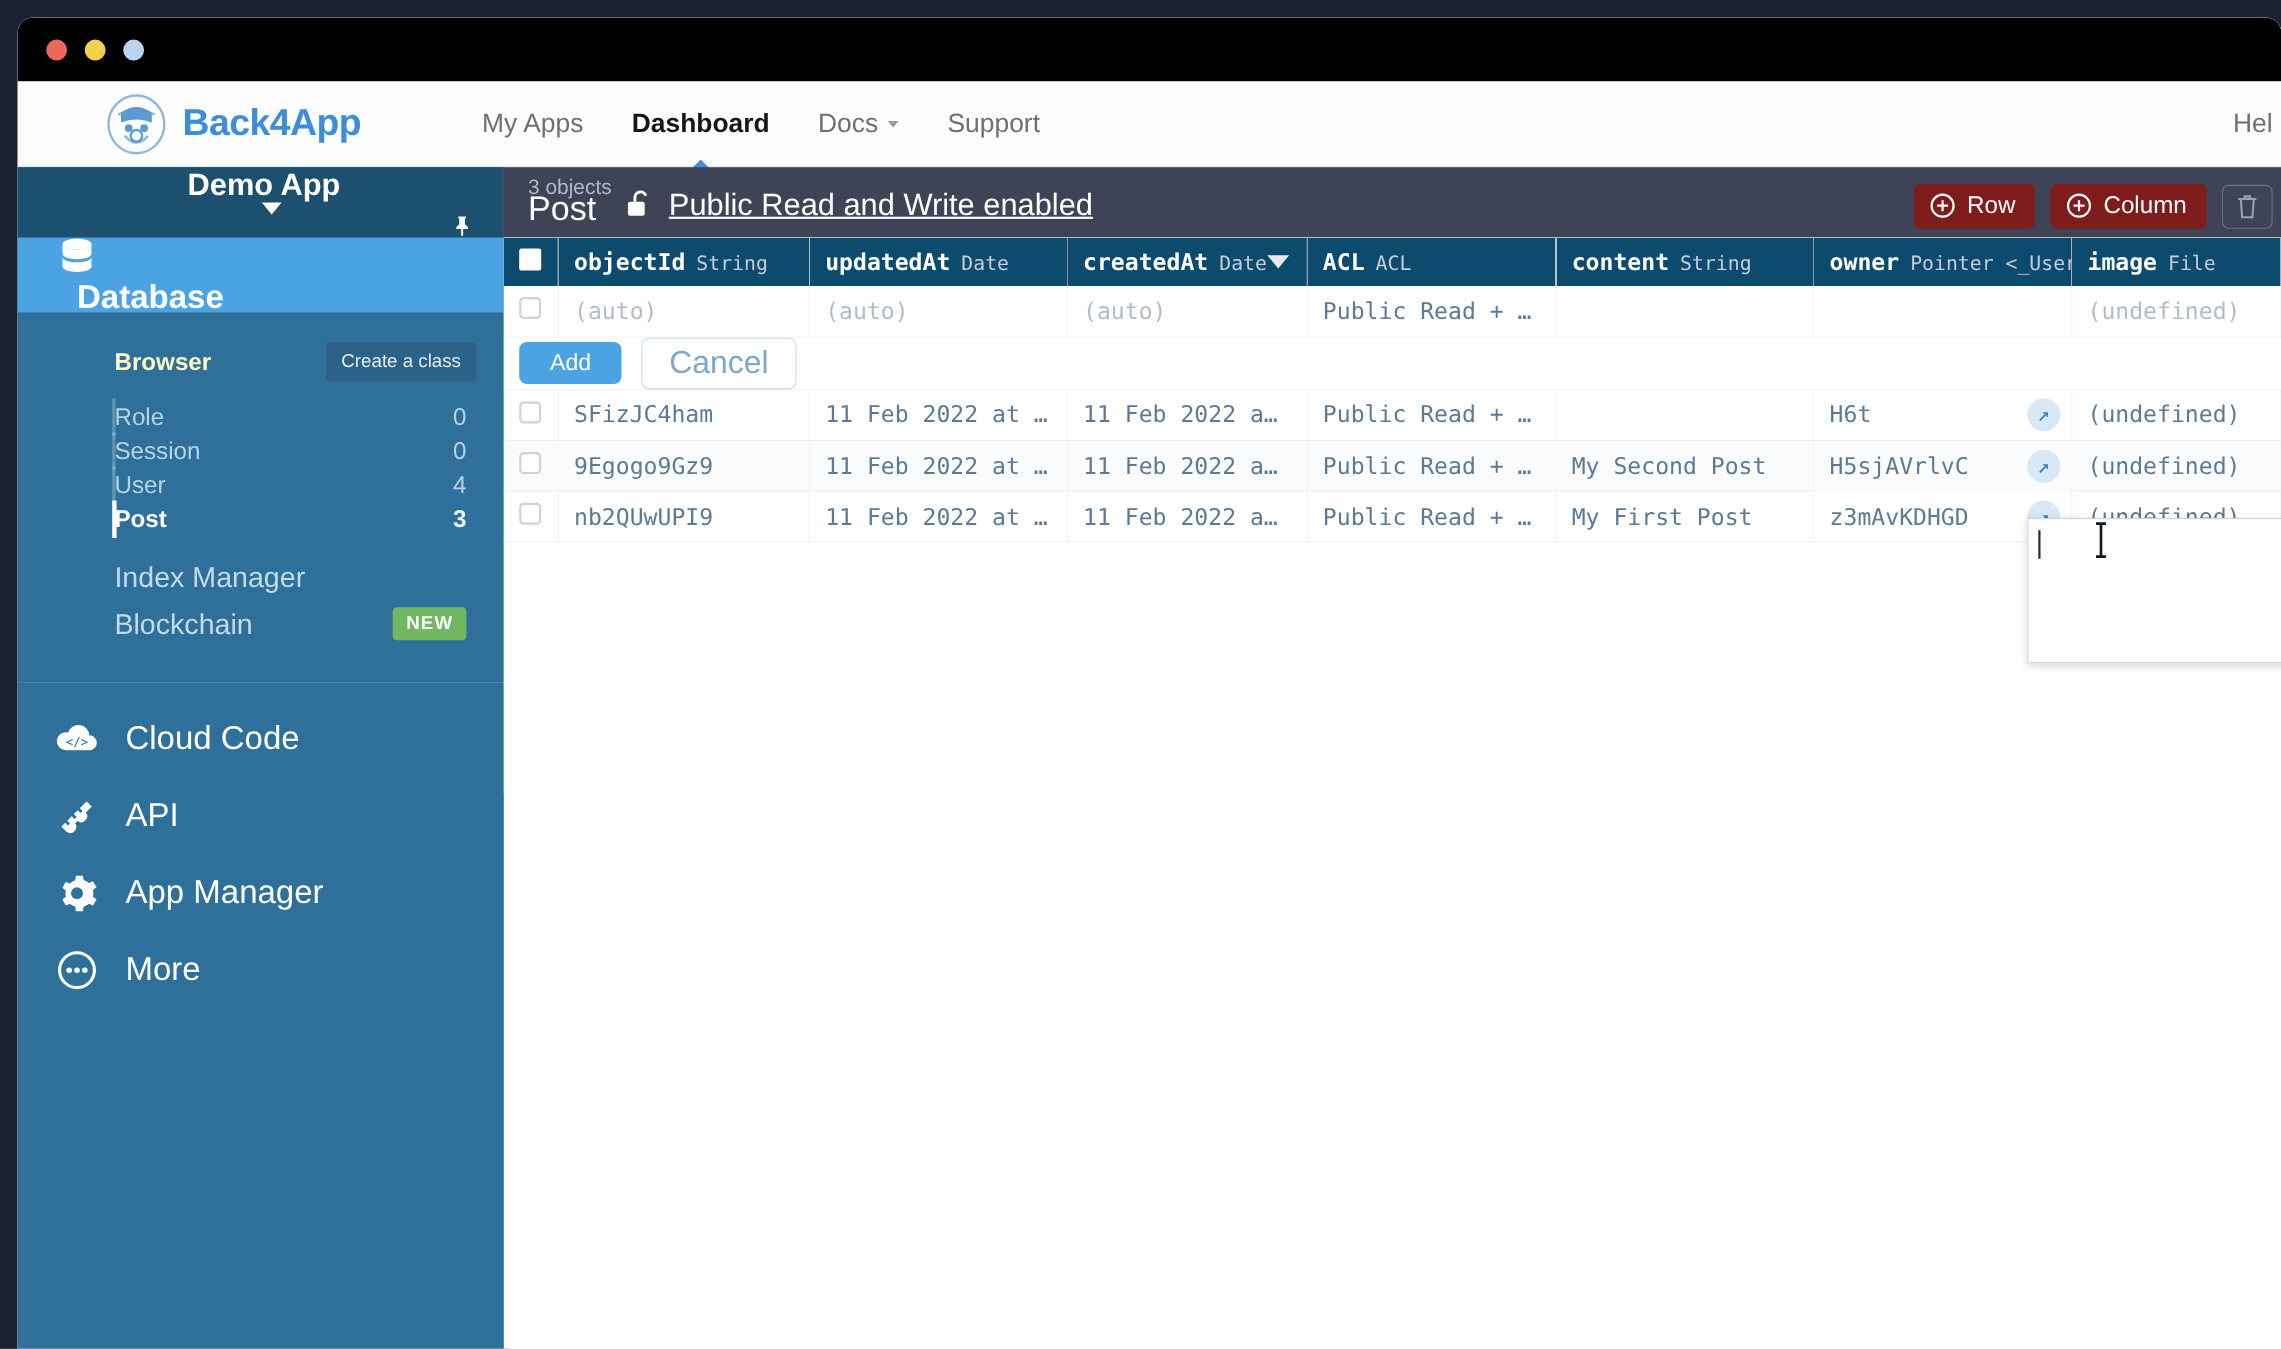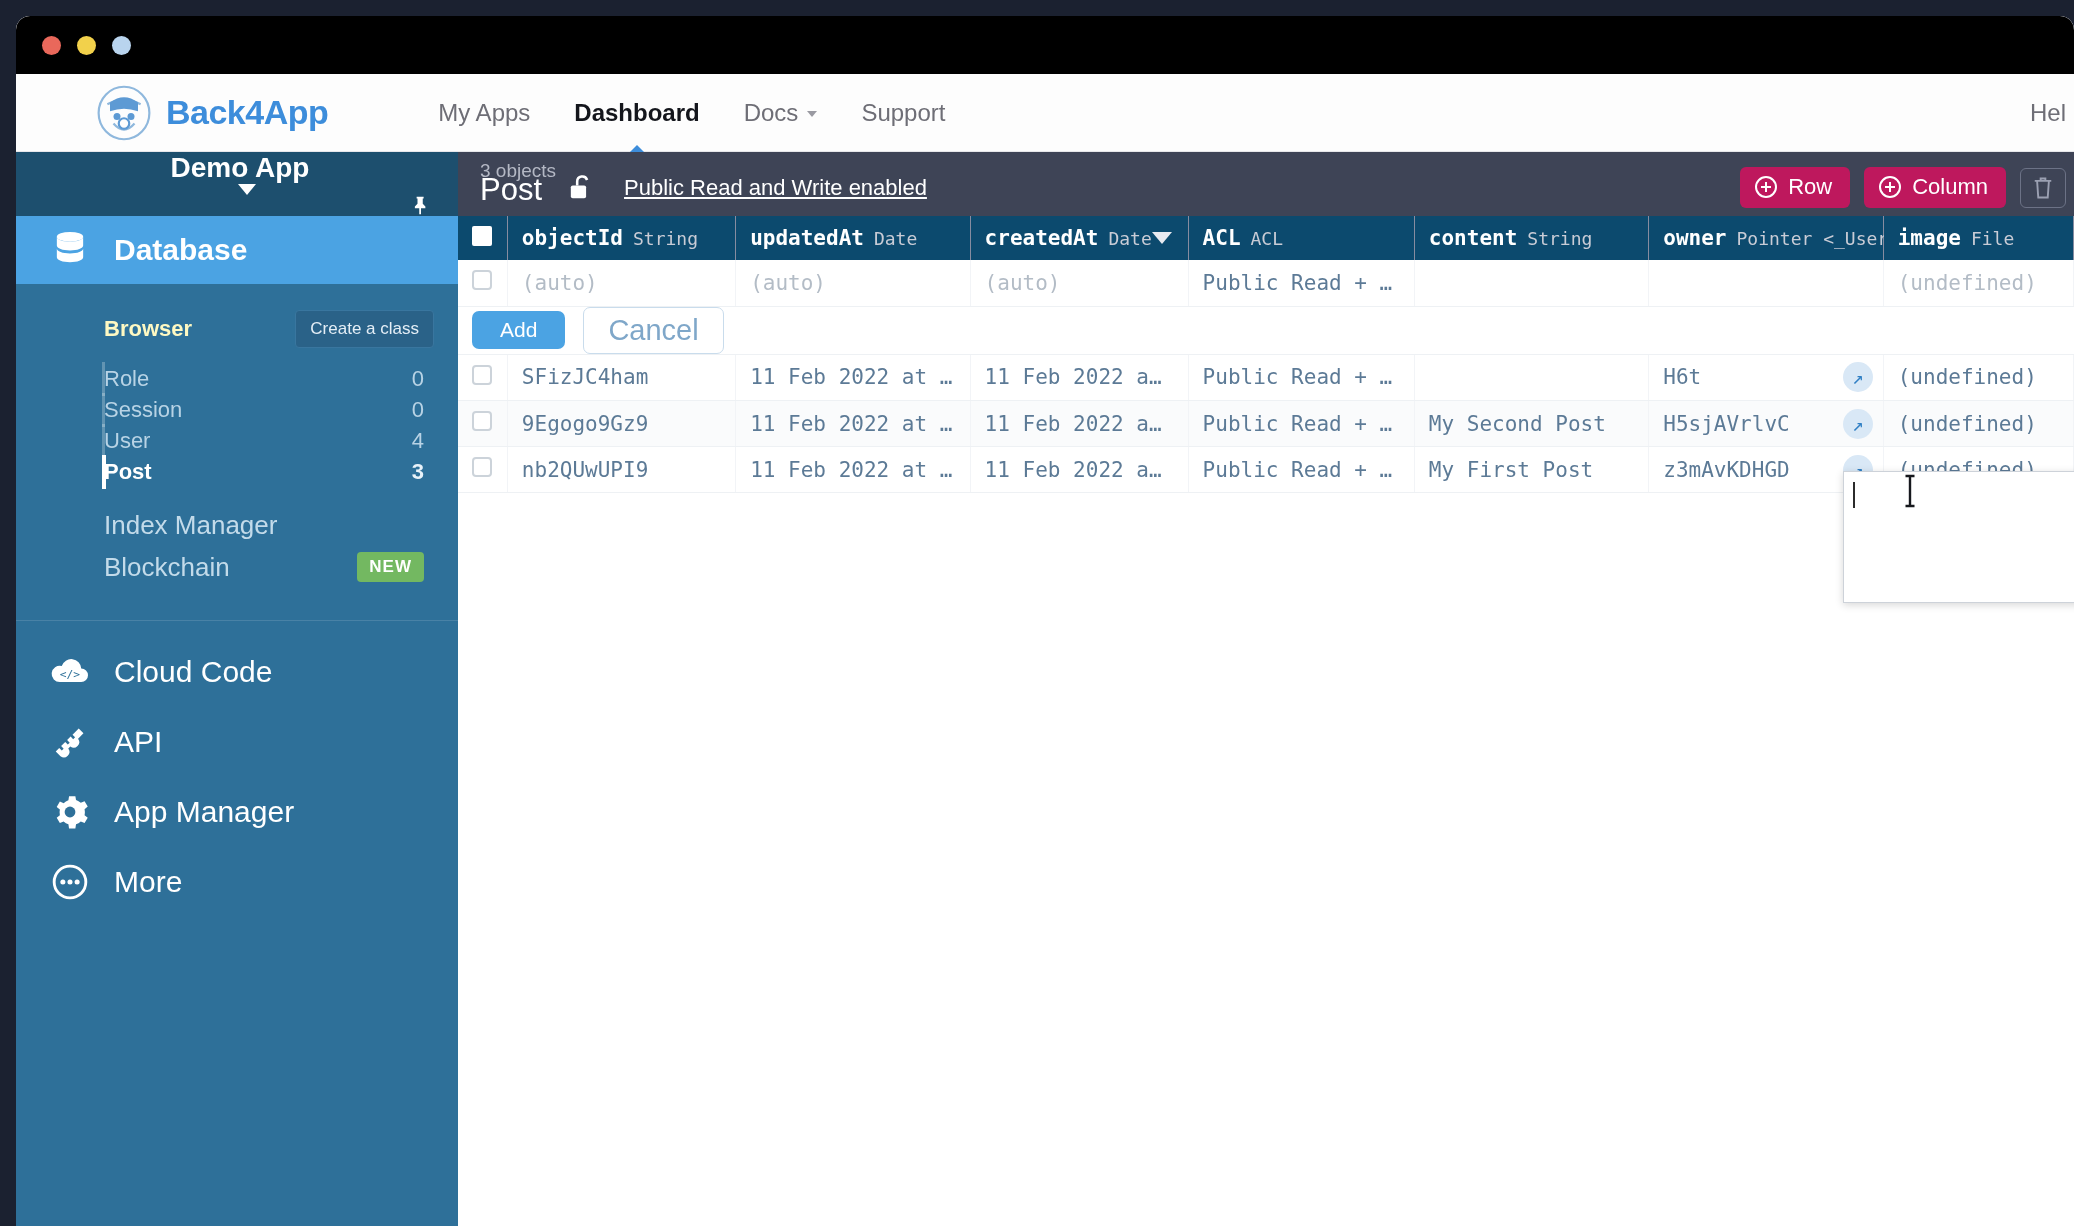--- a/index.html
+++ b/index.html
@@ -75,21 +75,21 @@
   .app-name { font-size: 28px; font-weight: bold; color: #ffffff; }
   .app-caret {
     margin-left: 14px;
     border-left: 9px solid transparent; border-right: 9px solid transparent;
     border-top: 11px solid #ffffff;
   }
   .pin-icon { margin-left: auto; width: 26px; height: 28px; }
 
   .nav-section-active {
     height: 68px; background: #4ba3e3;
-    display: flex; align-items: center; padding-left: 32px;
+    display: flex; padding-left: 32px; flex-direction: column;
   }
   .nav-section {
     height: 70px; display: flex; align-items: center; padding-left: 32px; cursor: pointer;
   }
   .nav-ico { width: 44px; display: flex; justify-content: center; align-items: center; }
   .nav-label { font-size: 30px; color: #ffffff; margin-left: 22px; }
   .nav-section-active .nav-label { font-weight: bold; }
 
   .sub-block { padding: 22px 0 14px 0; }
   .sub-head {
@@ -139,29 +139,29 @@
   .toolbar-left { display: flex; align-items: flex-end; padding-bottom: 8px; }
   .objects-count {
     position: absolute; left: 22px; top: 8px;
     font-size: 19px; color: #b4b8c4;
   }
   .class-title {
     font-size: 31px; color: #ffffff; margin-right: 26px;
   }
   .acl-wrap { display: flex; align-items: center; padding-bottom: 6px; }
   .acl-label {
-    font-size: 22px; color: #ffffff; text-decoration: underline;
-    margin-left: 30px; cursor: pointer;
+    font-size: 28px; color: #ffffff; text-decoration: underline;
+    margin-left: 14px; cursor: pointer;
   }
   .toolbar-right {
     position: absolute; right: 8px; bottom: 8px;
     display: flex; align-items: center; gap: 14px;
   }
   .tb-btn {
-    background: #be185d; color: #ffffff; font-size: 22px;
+    background: #7f1d1d; color: #ffffff; font-size: 22px;
     padding: 7px 18px 8px 14px; border-radius: 6px;
     display: flex; align-items: center; gap: 10px; cursor: pointer;
   }
   .tb-icon-btn {
     background: transparent; border: 1px solid #6c7286;
     width: 46px; height: 40px; border-radius: 6px;
     display: flex; align-items: center; justify-content: center; cursor: pointer;
   }
 
   

